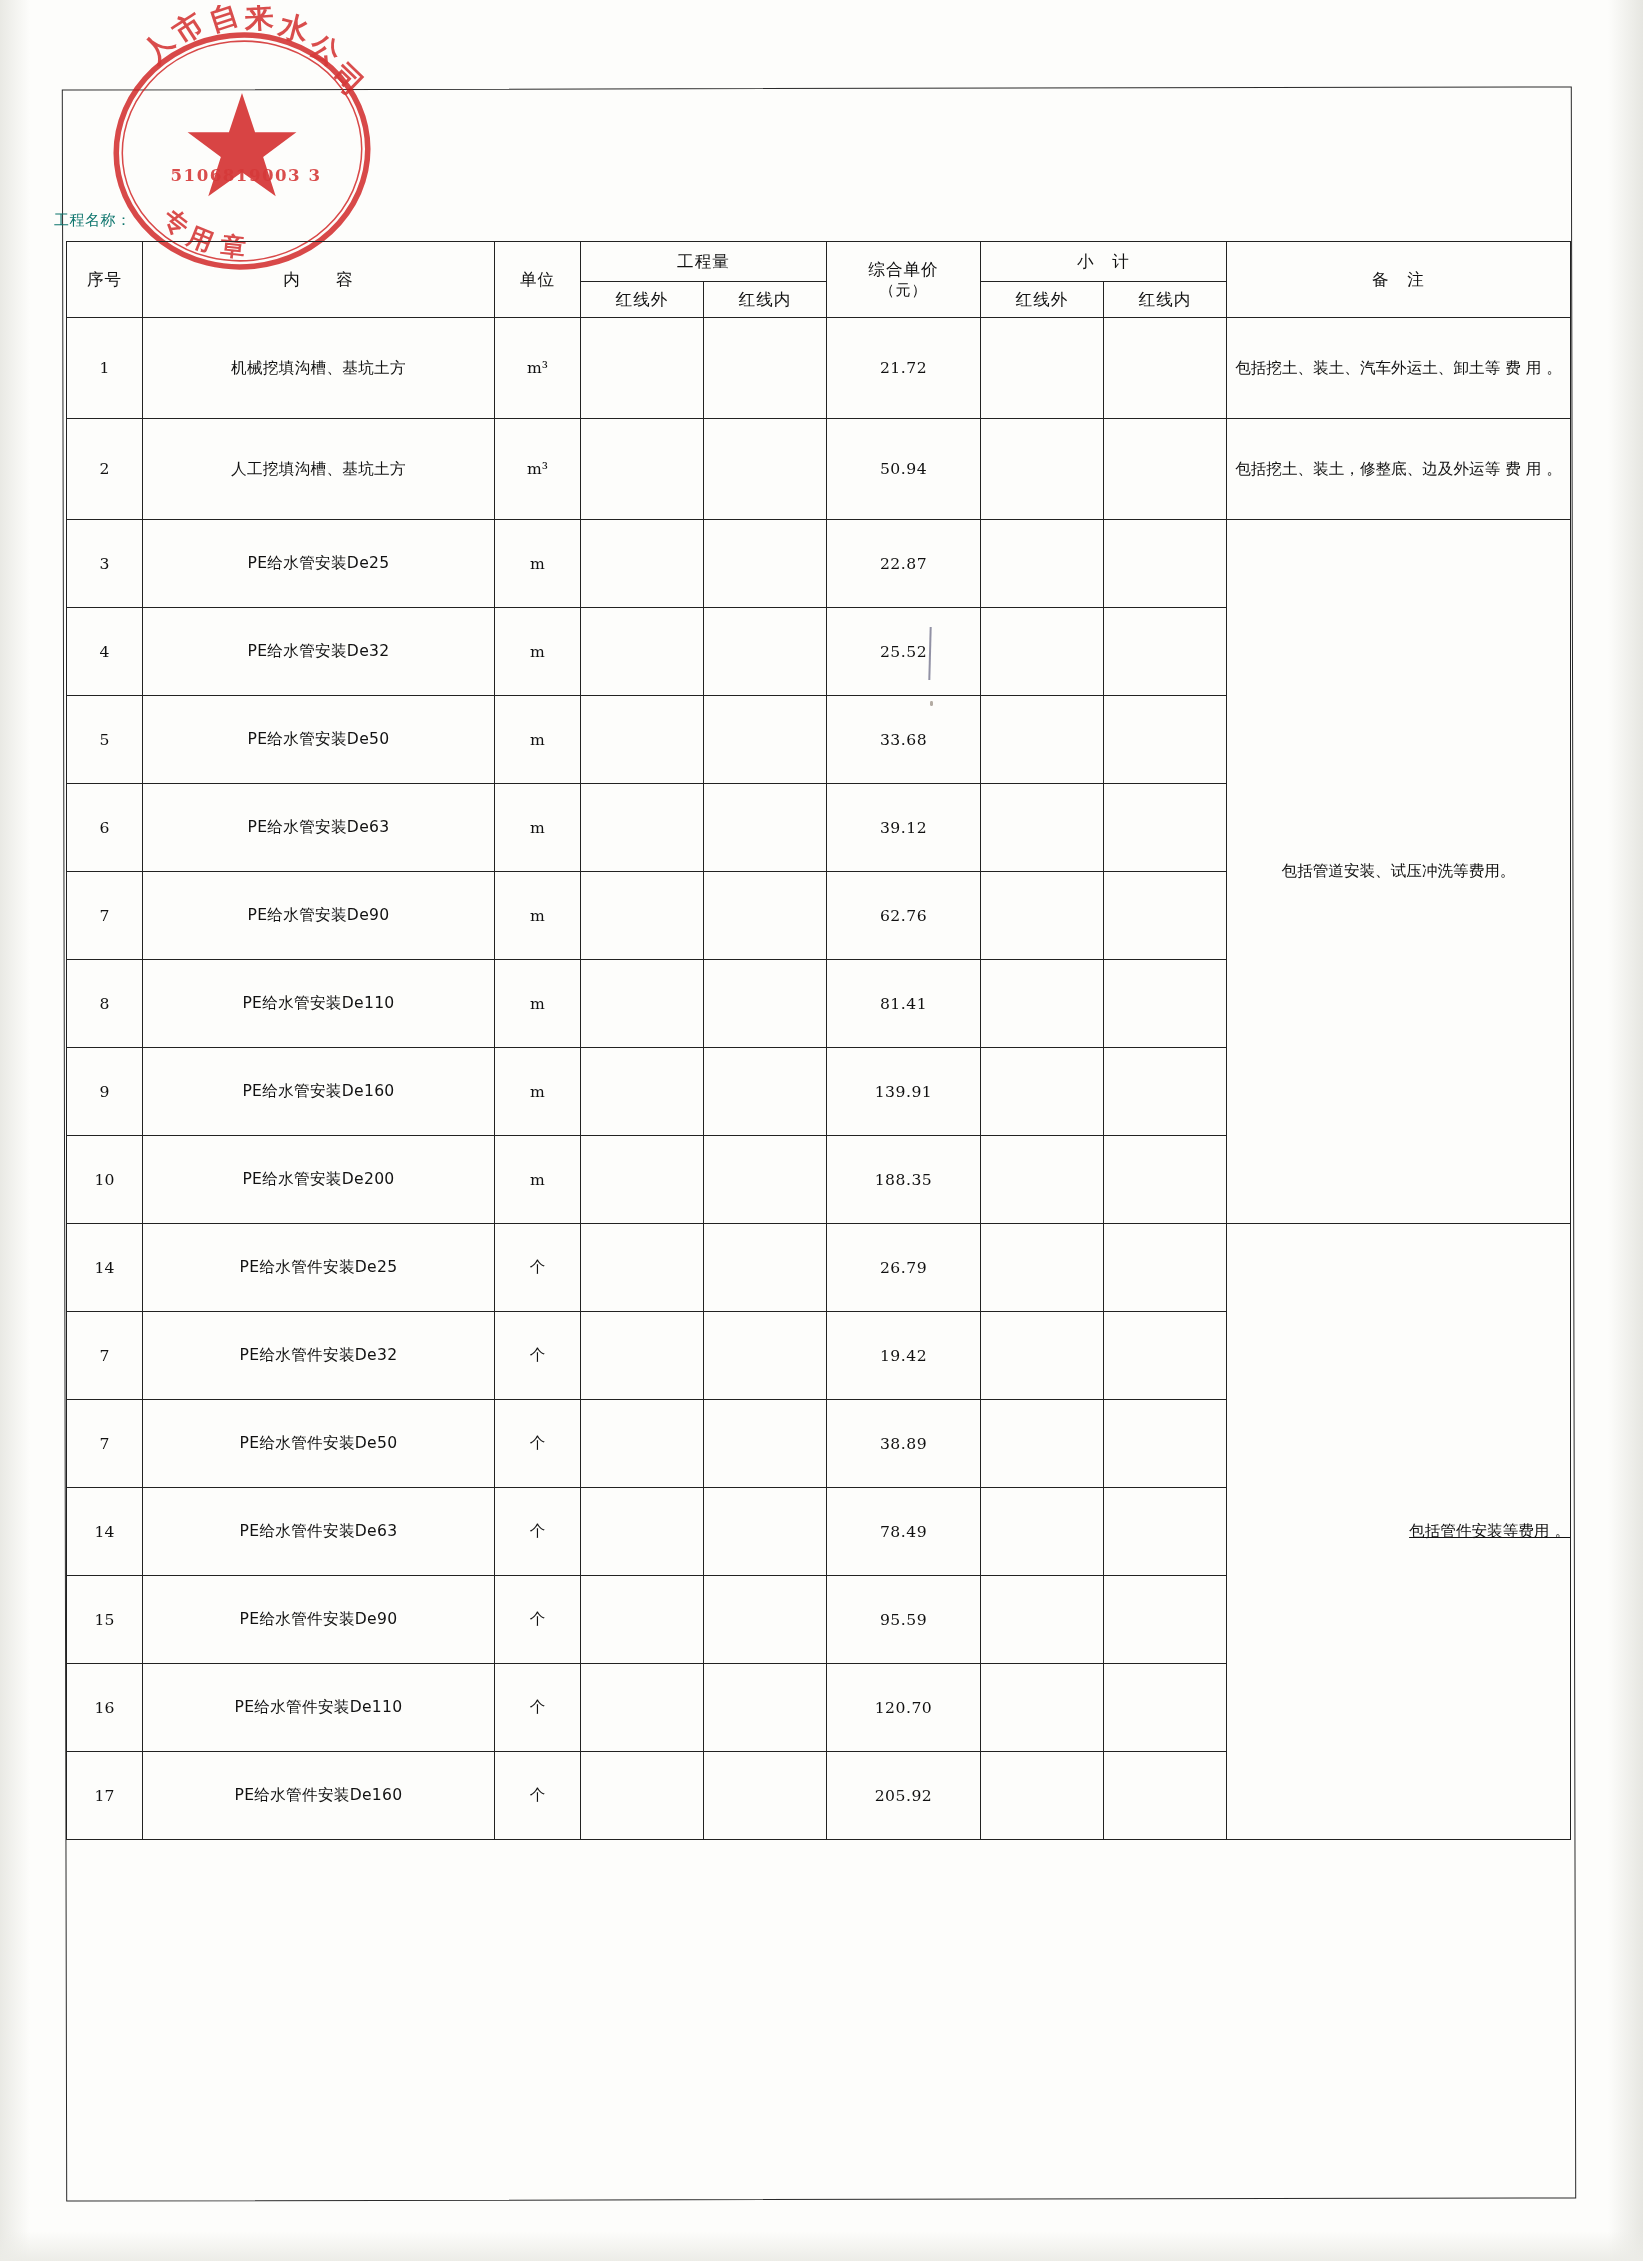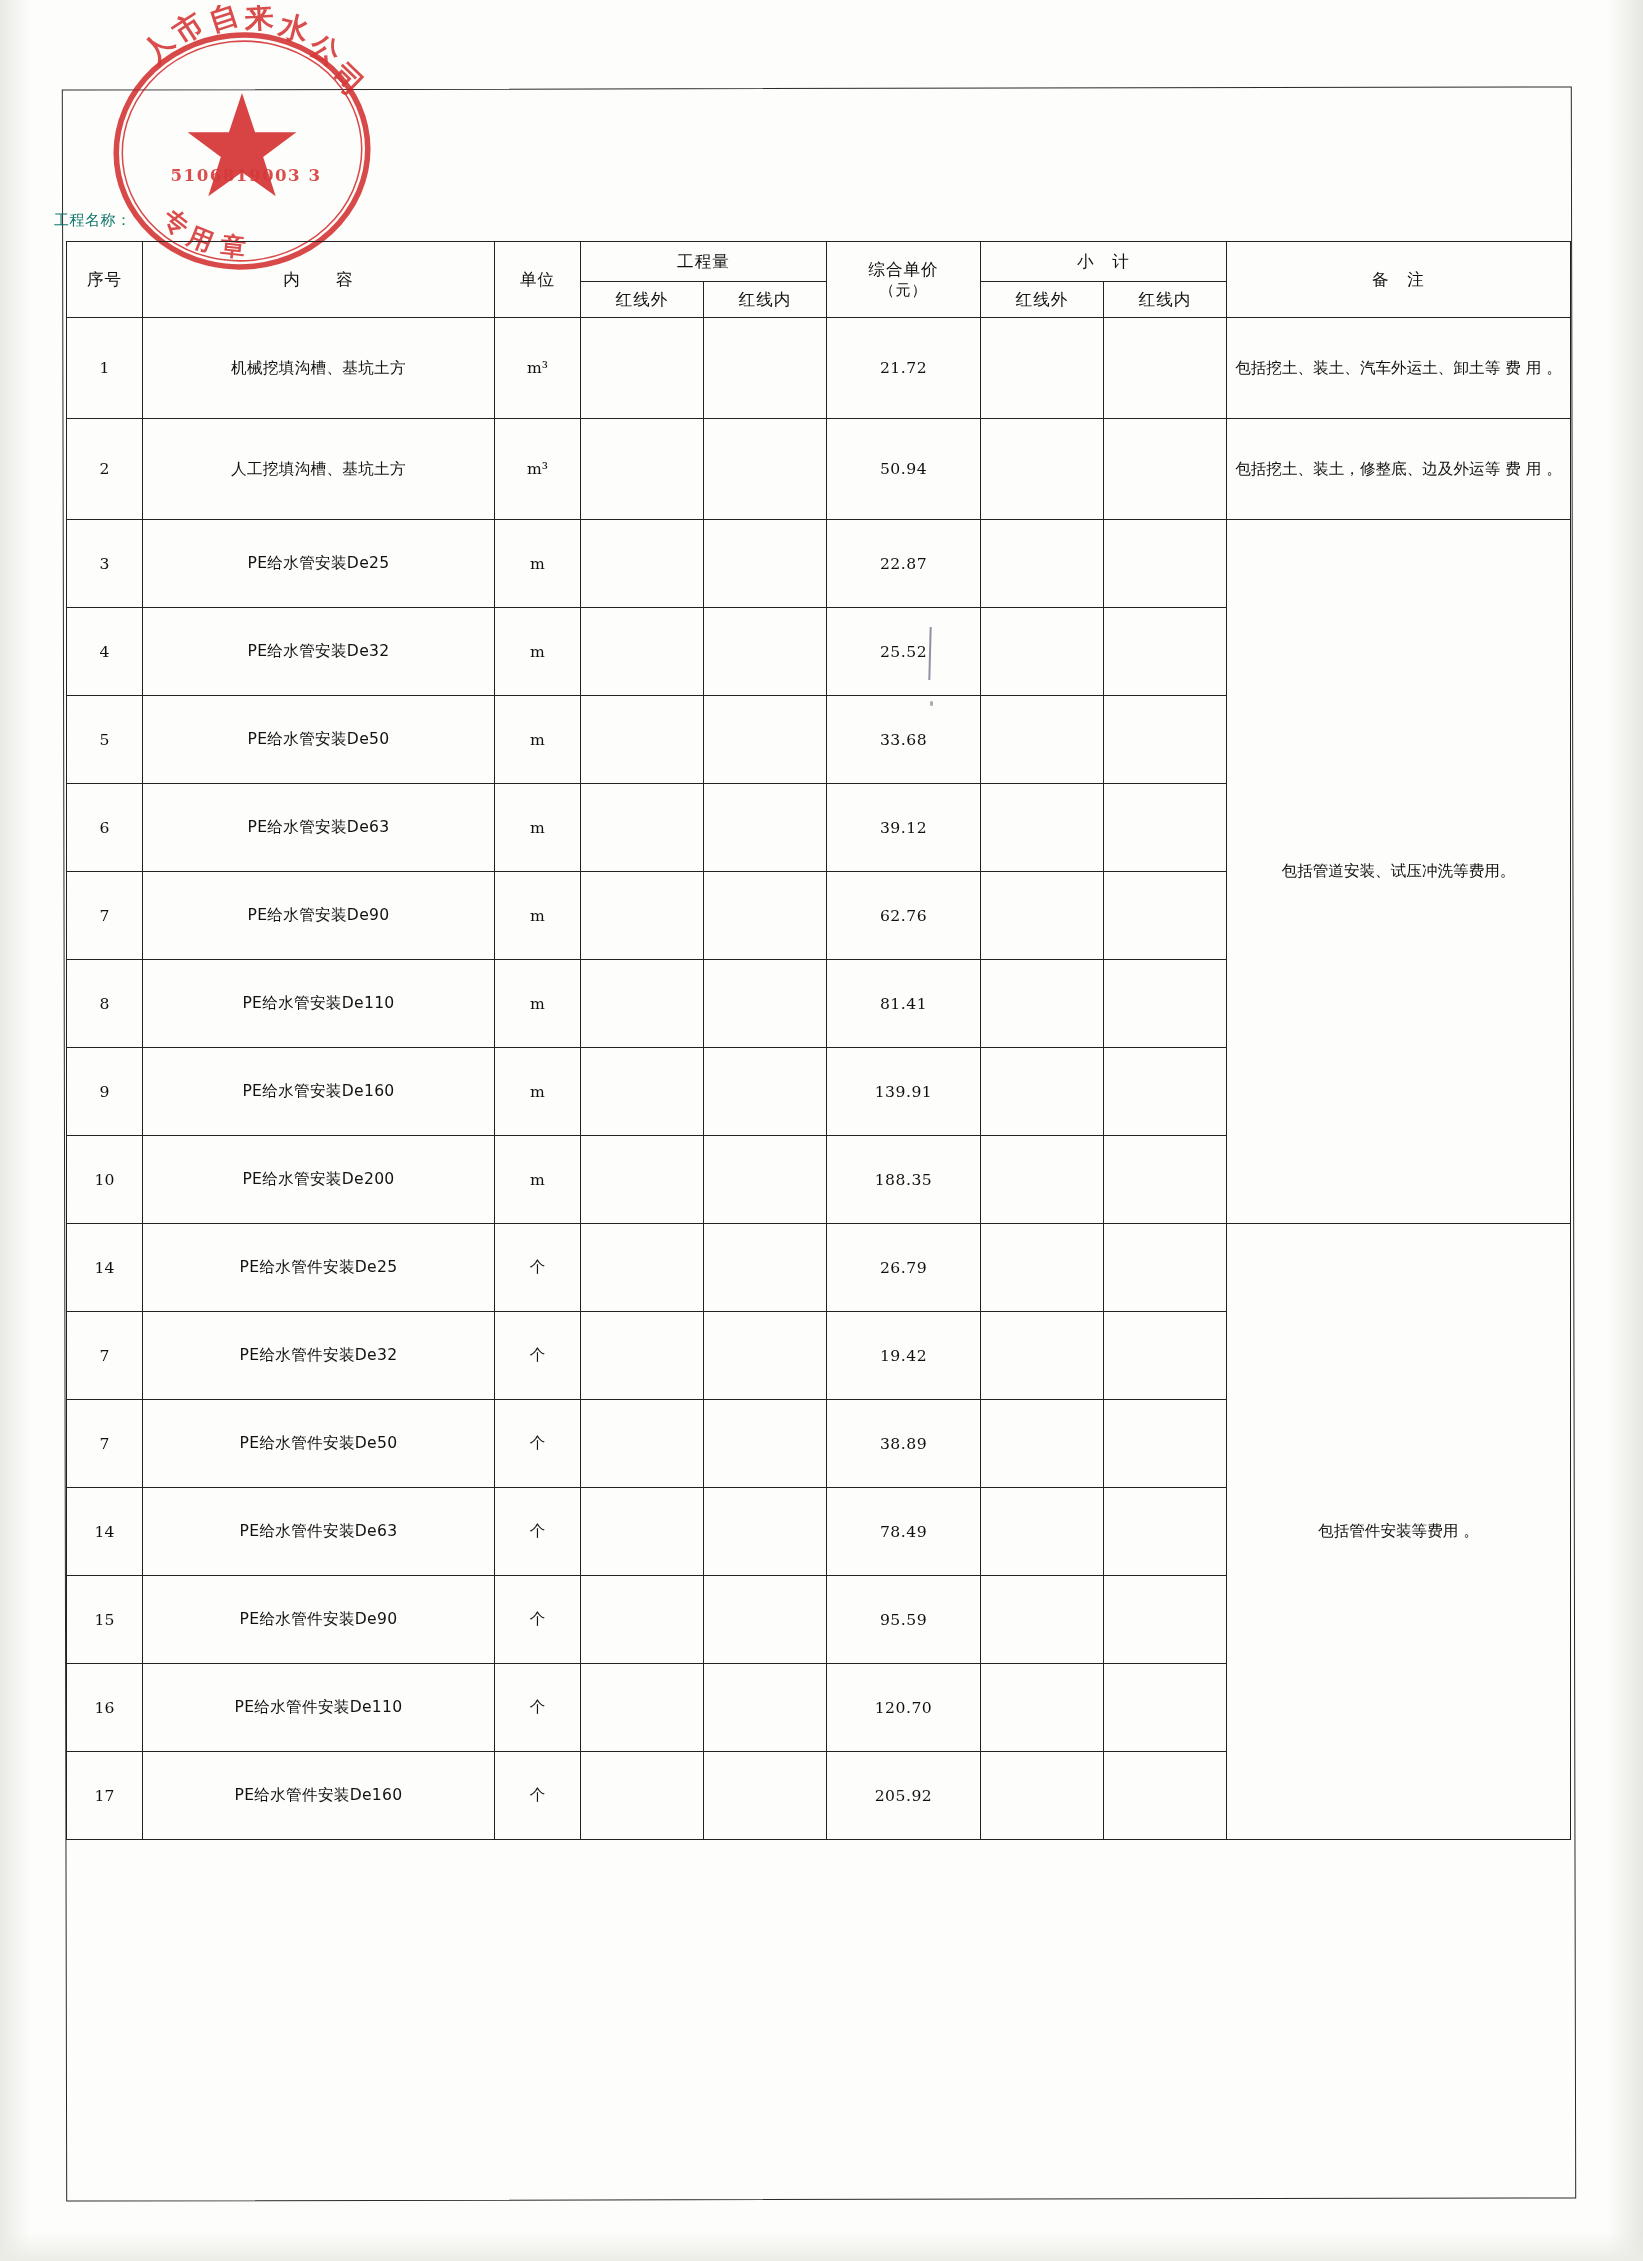--- a/index.html
+++ b/index.html
@@ -142,21 +142,22 @@
     font-size: 18px;
     letter-spacing: 0.5px;
   }
   .cell-remark {
     font-size: 15.6px;
     line-height: 1.45;
     padding: 5px 9px;
     text-align: left;
   }
   .cell-remark.centered {
-    text-align: center;
+    text-align: right;
+    text-decoration: underline;
   }
   .blank-cell { }
 
   
   .seal {
     position: absolute;
     left: 96px;
     top: 5px;
     width: 292px;
     height: 292px;

